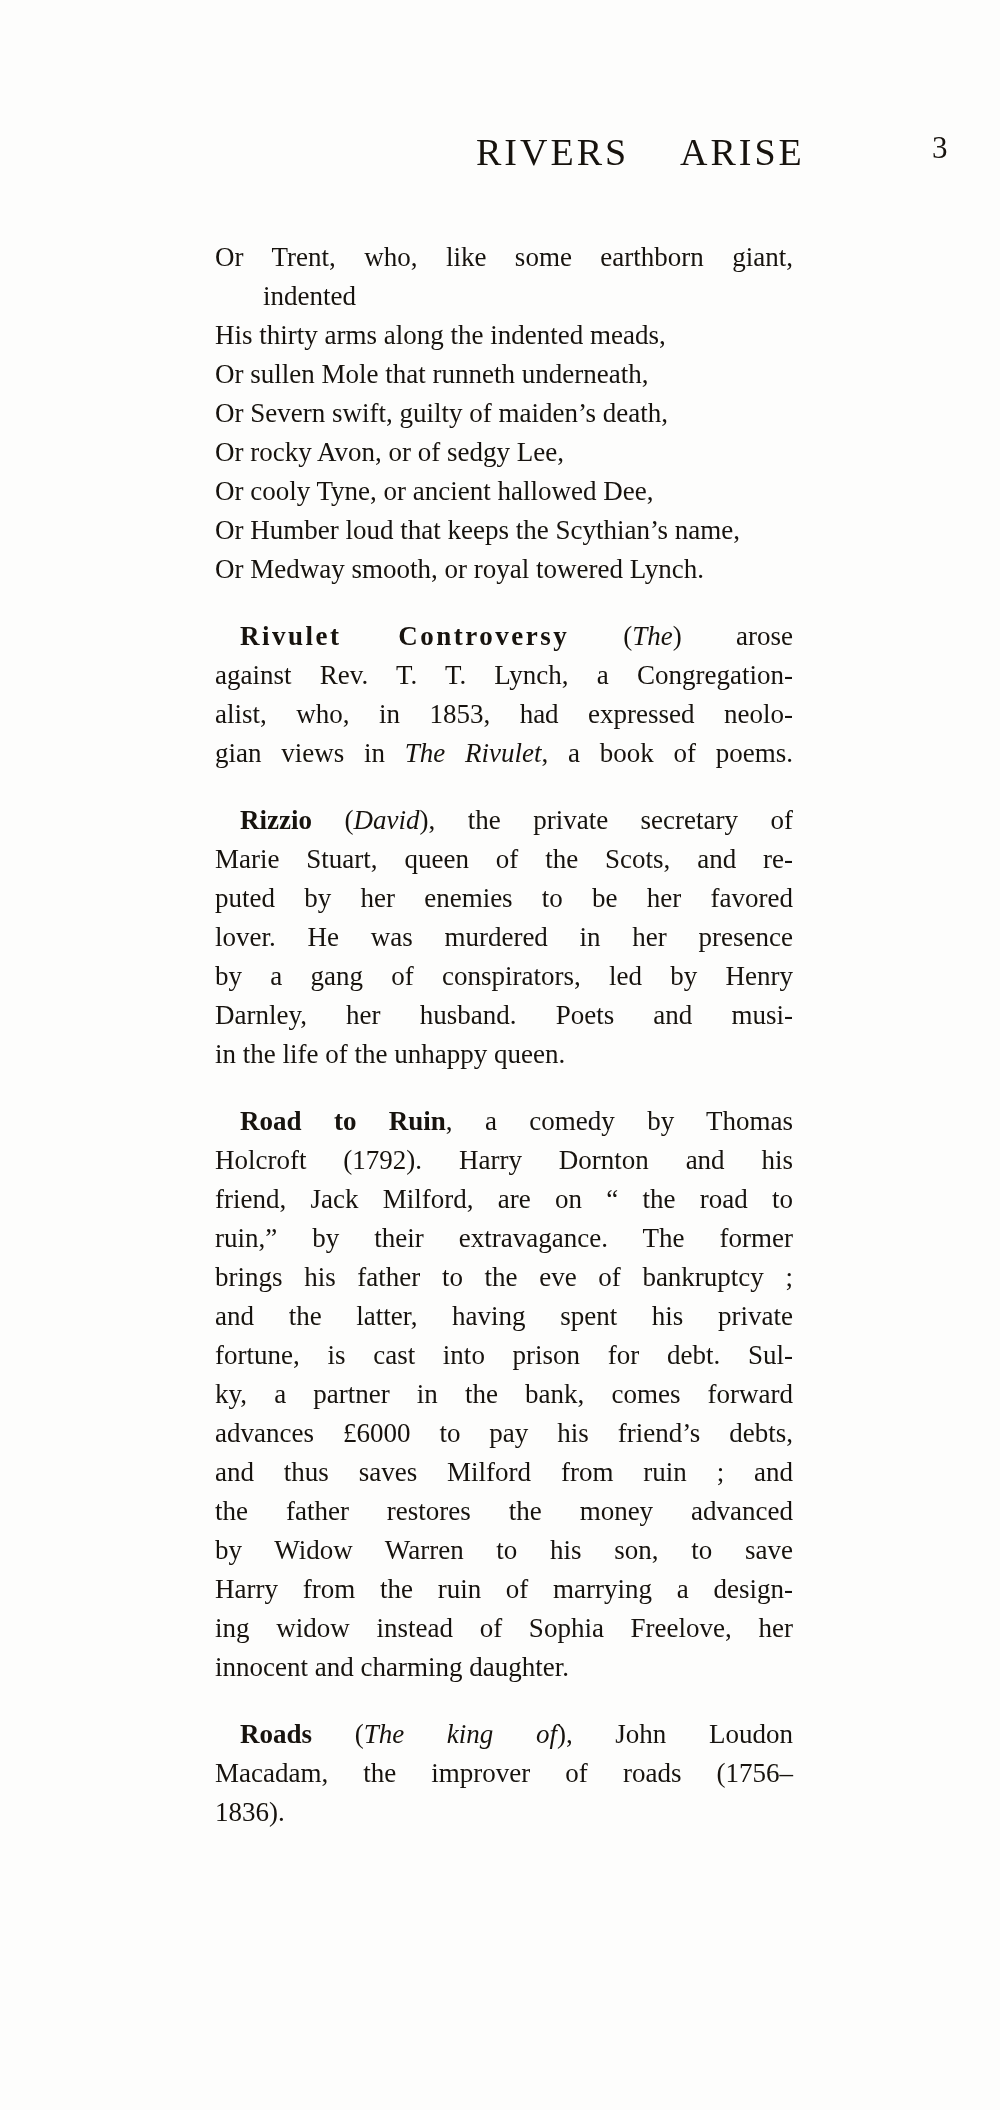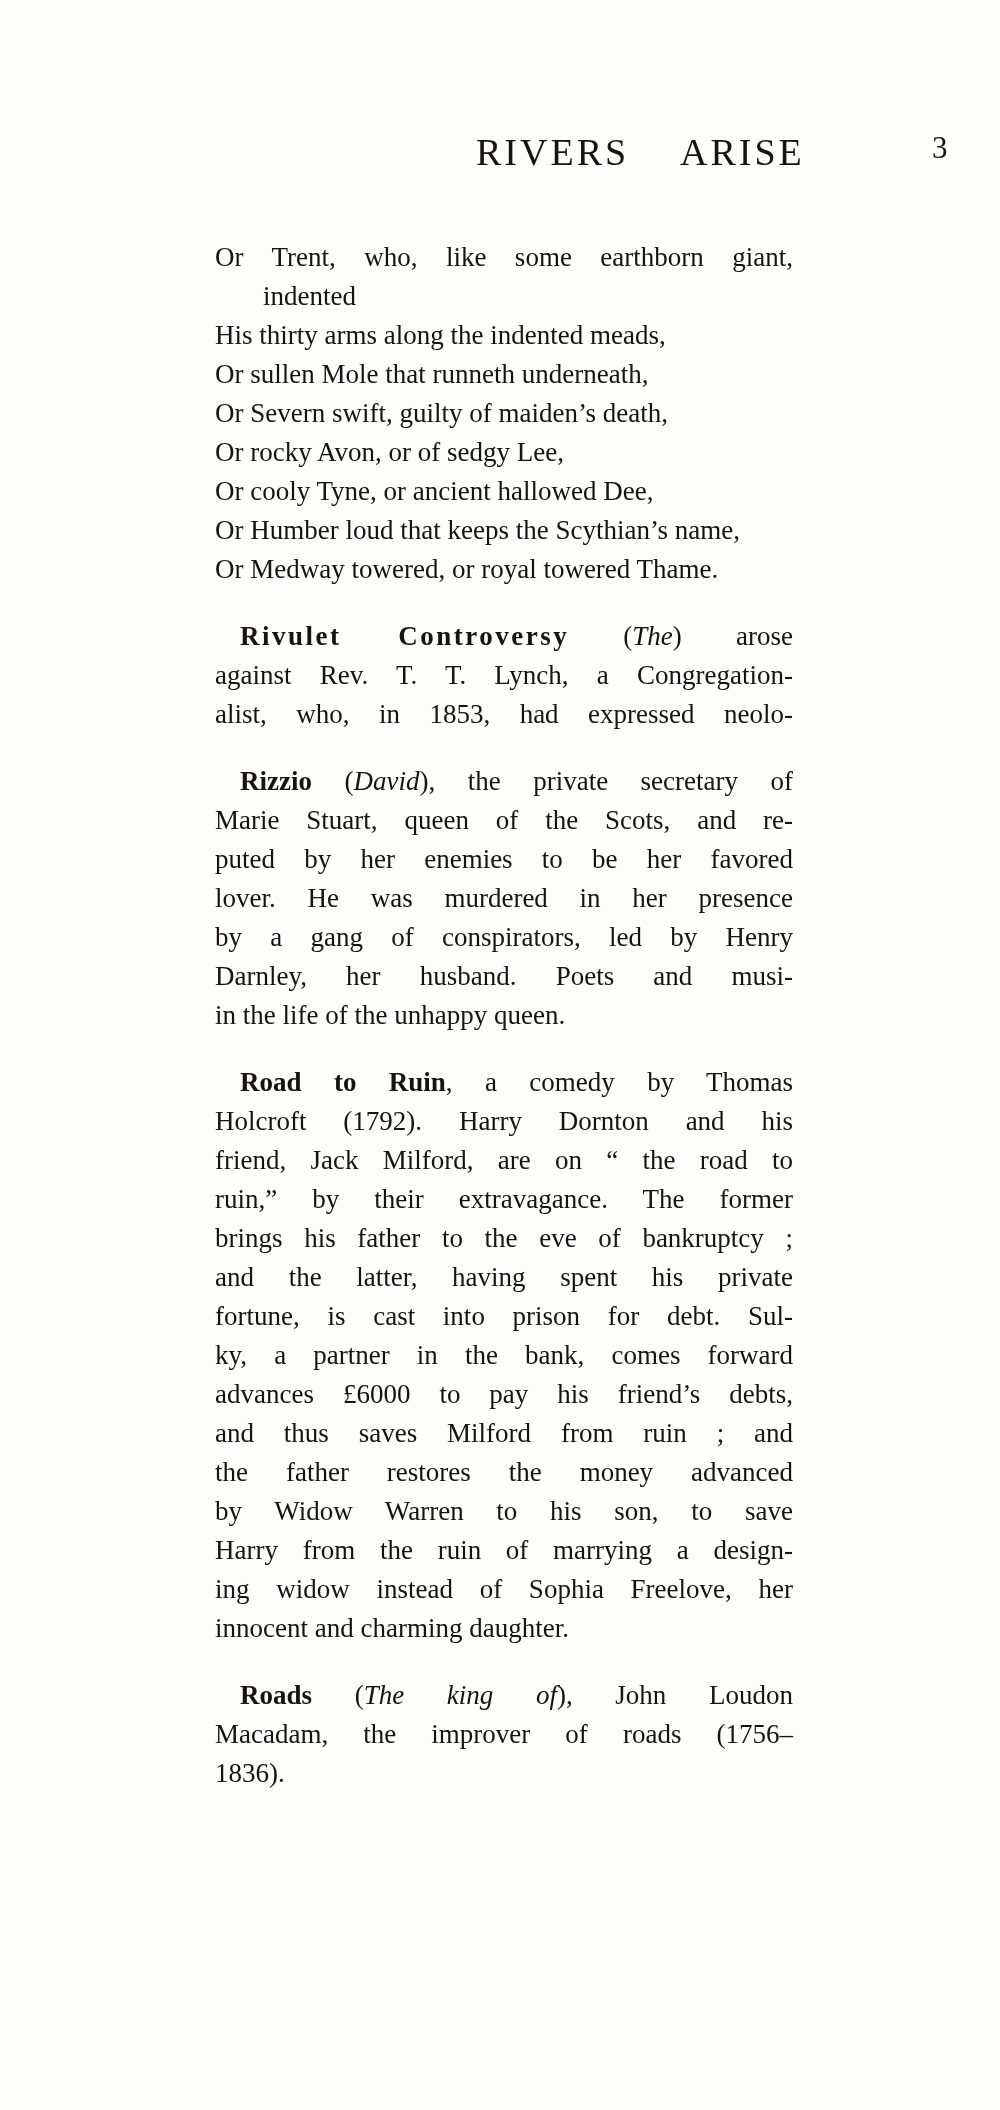--- a/index.html
+++ b/index.html
@@ -57,26 +57,27 @@
   <div class="content">
       <div class="block verse">
         <div class="line just"><span>Or Trent, who, like some earthborn giant,</span></div>
         <div class="line ind-cont"><span>indented</span></div>
         <div class="line"><span>His thirty arms along the indented meads,</span></div>
         <div class="line"><span>Or sullen Mole that runneth underneath,</span></div>
         <div class="line"><span>Or Severn swift, guilty of maiden’s death,</span></div>
         <div class="line"><span>Or rocky Avon, or of sedgy Lee,</span></div>
         <div class="line"><span>Or cooly Tyne, or ancient hallowed Dee,</span></div>
         <div class="line"><span>Or Humber loud that keeps the Scythian’s name,</span></div>
-        <div class="line"><span>Or Medway towered, or royal towered Thame.</span></div>
+        <div class="line"><span>Or Medway smooth, or royal towered Lynch.</span></div>
       </div>
       <div class="block entry">
         <div class="line just ind-para"><span class="s-bs">Rivulet Controversy</span><span> (</span><span class="s-i">The</span><span>) arose</span></div>
         <div class="line just"><span>against Rev. T. T. Lynch, a Congregation-</span></div>
         <div class="line just"><span>alist, who, in 1853, had expressed neolo-</span></div>
+        <div class="line just"><span>gian views in </span><span class="s-i">The Rivulet</span><span>, a book of poems.</span></div>
       </div>
       <div class="block entry">
         <div class="line just ind-para"><span class="s-b">Rizzio</span><span> (</span><span class="s-i">David</span><span>), the private secretary of</span></div>
         <div class="line just"><span>Marie Stuart, queen of the Scots, and re-</span></div>
         <div class="line just"><span>puted by her enemies to be her favored</span></div>
         <div class="line just"><span>lover.  He was murdered in her presence</span></div>
         <div class="line just"><span>by a gang of conspirators, led by Henry</span></div>
         <div class="line just"><span>Darnley, her husband.  Poets and musi-</span></div>
         <div class="line"><span>in the life of the unhappy queen.</span></div>
       </div>

